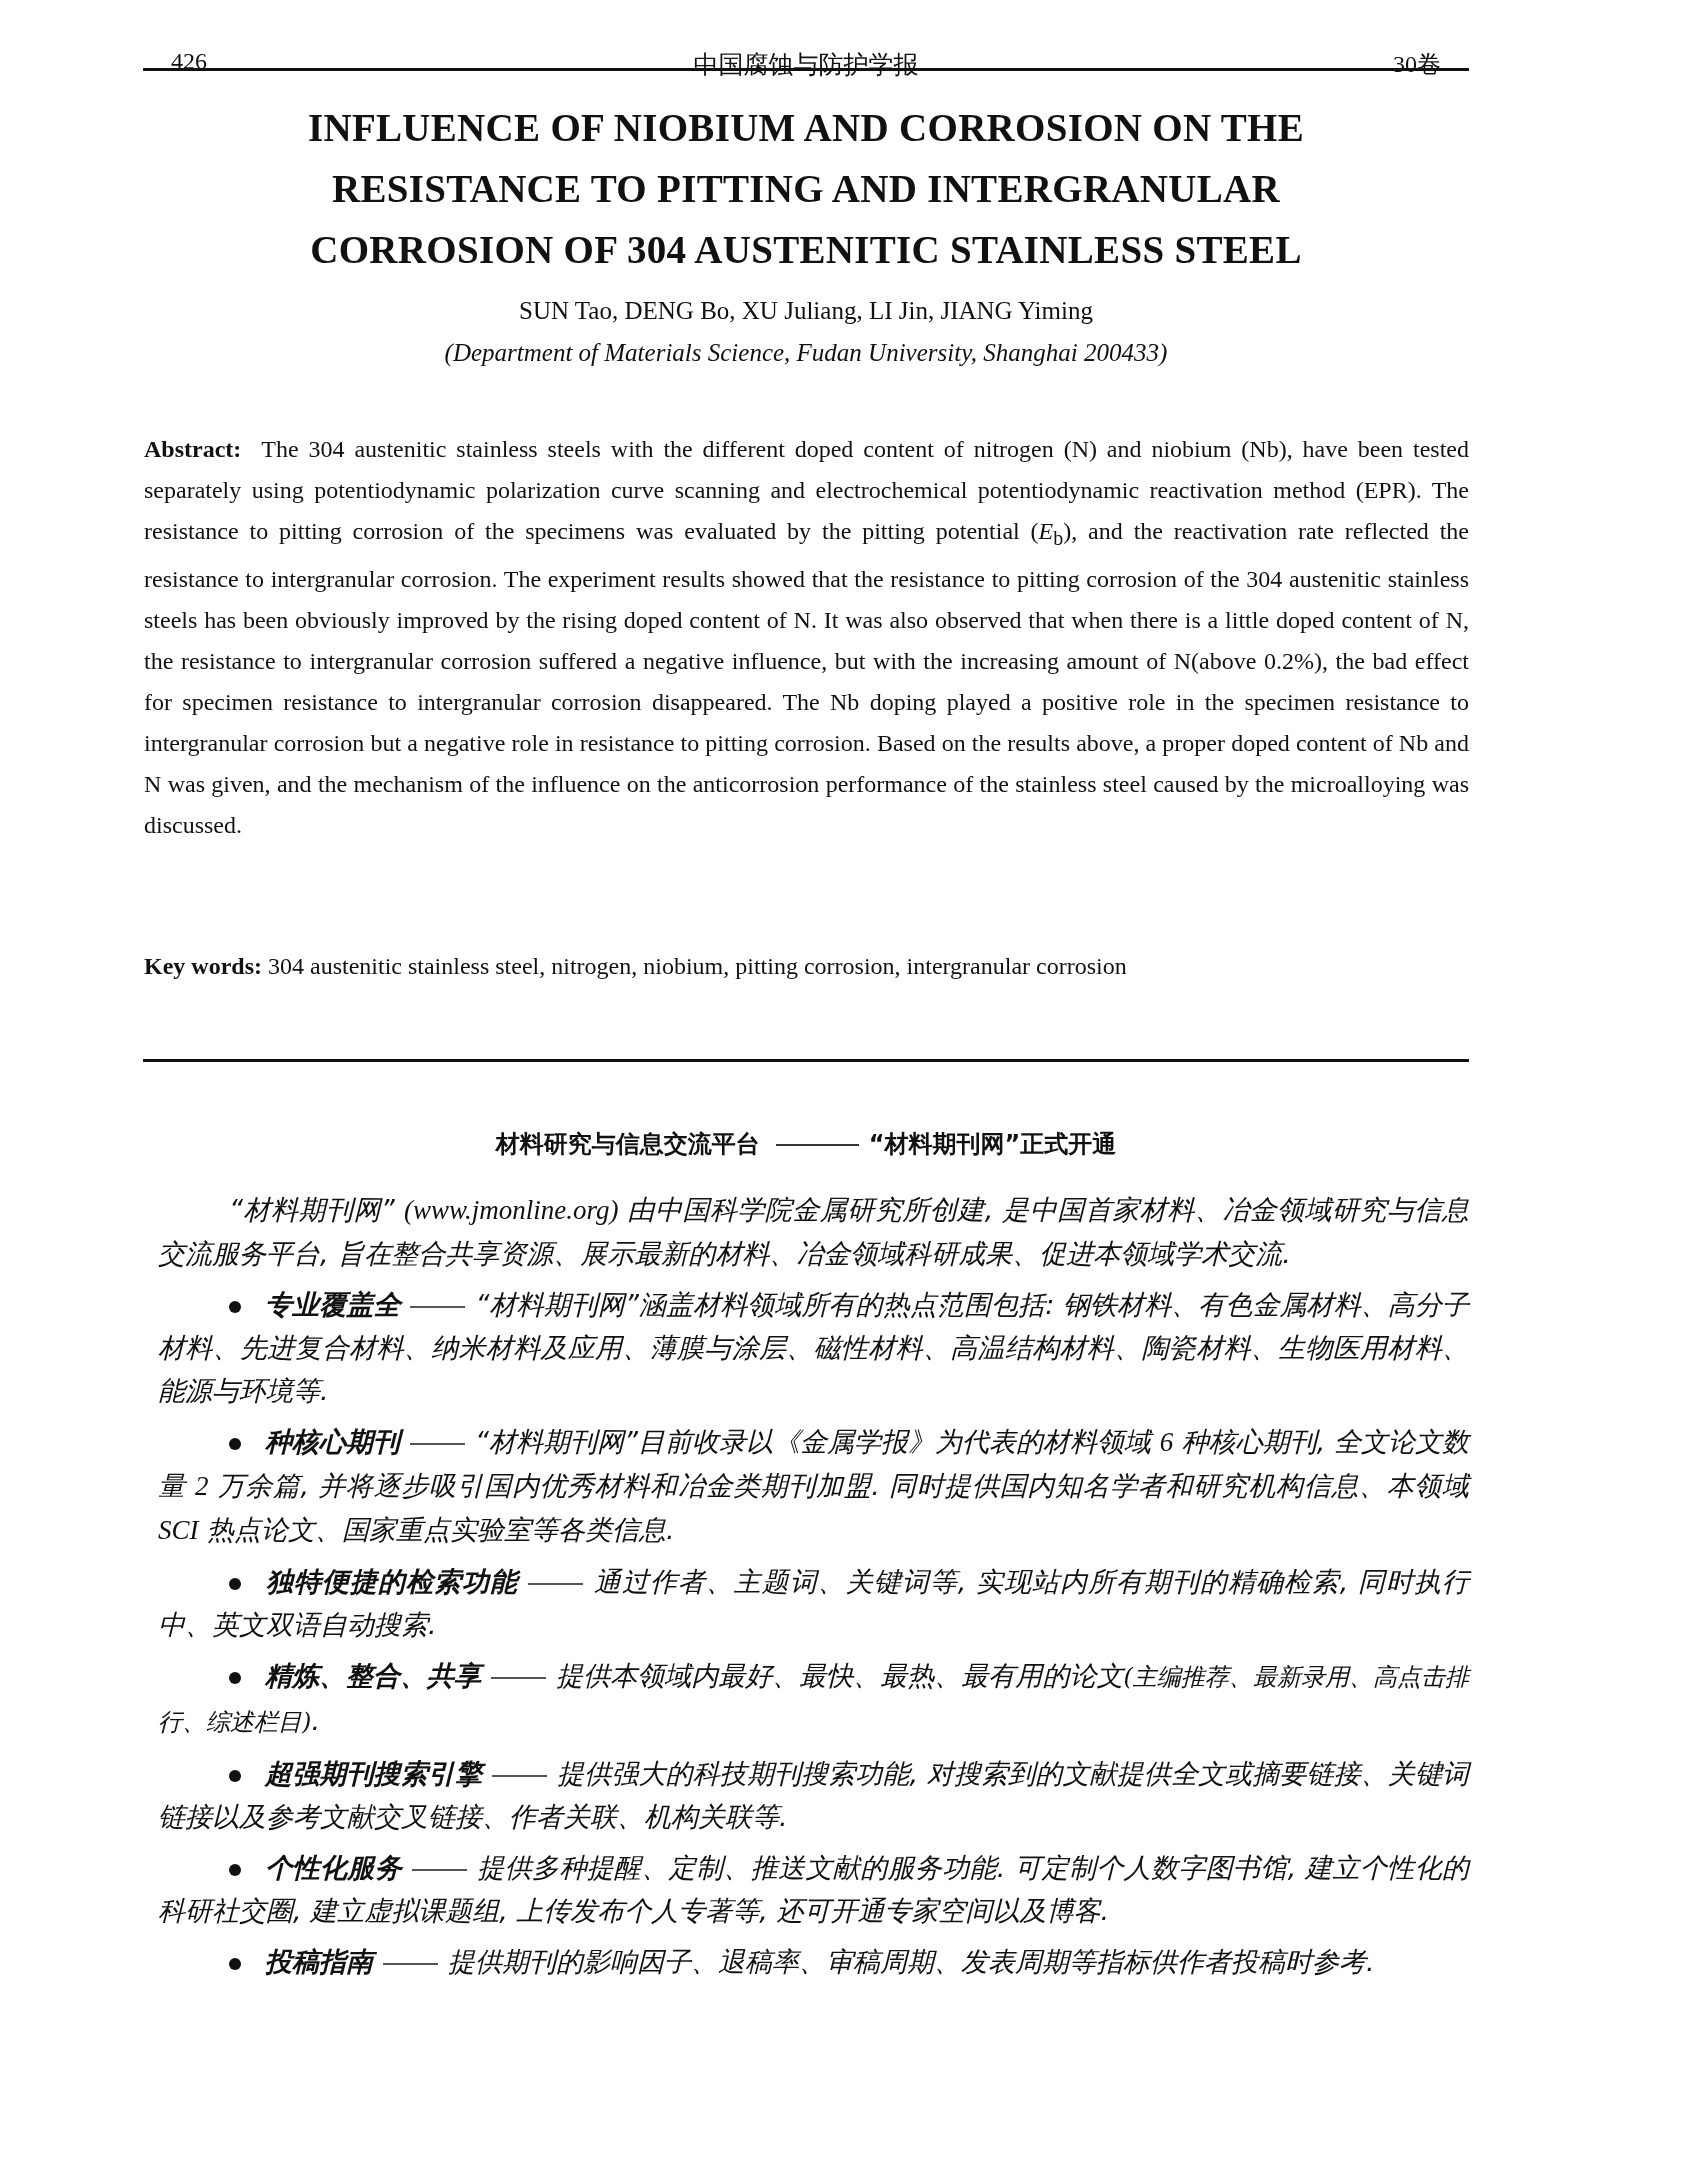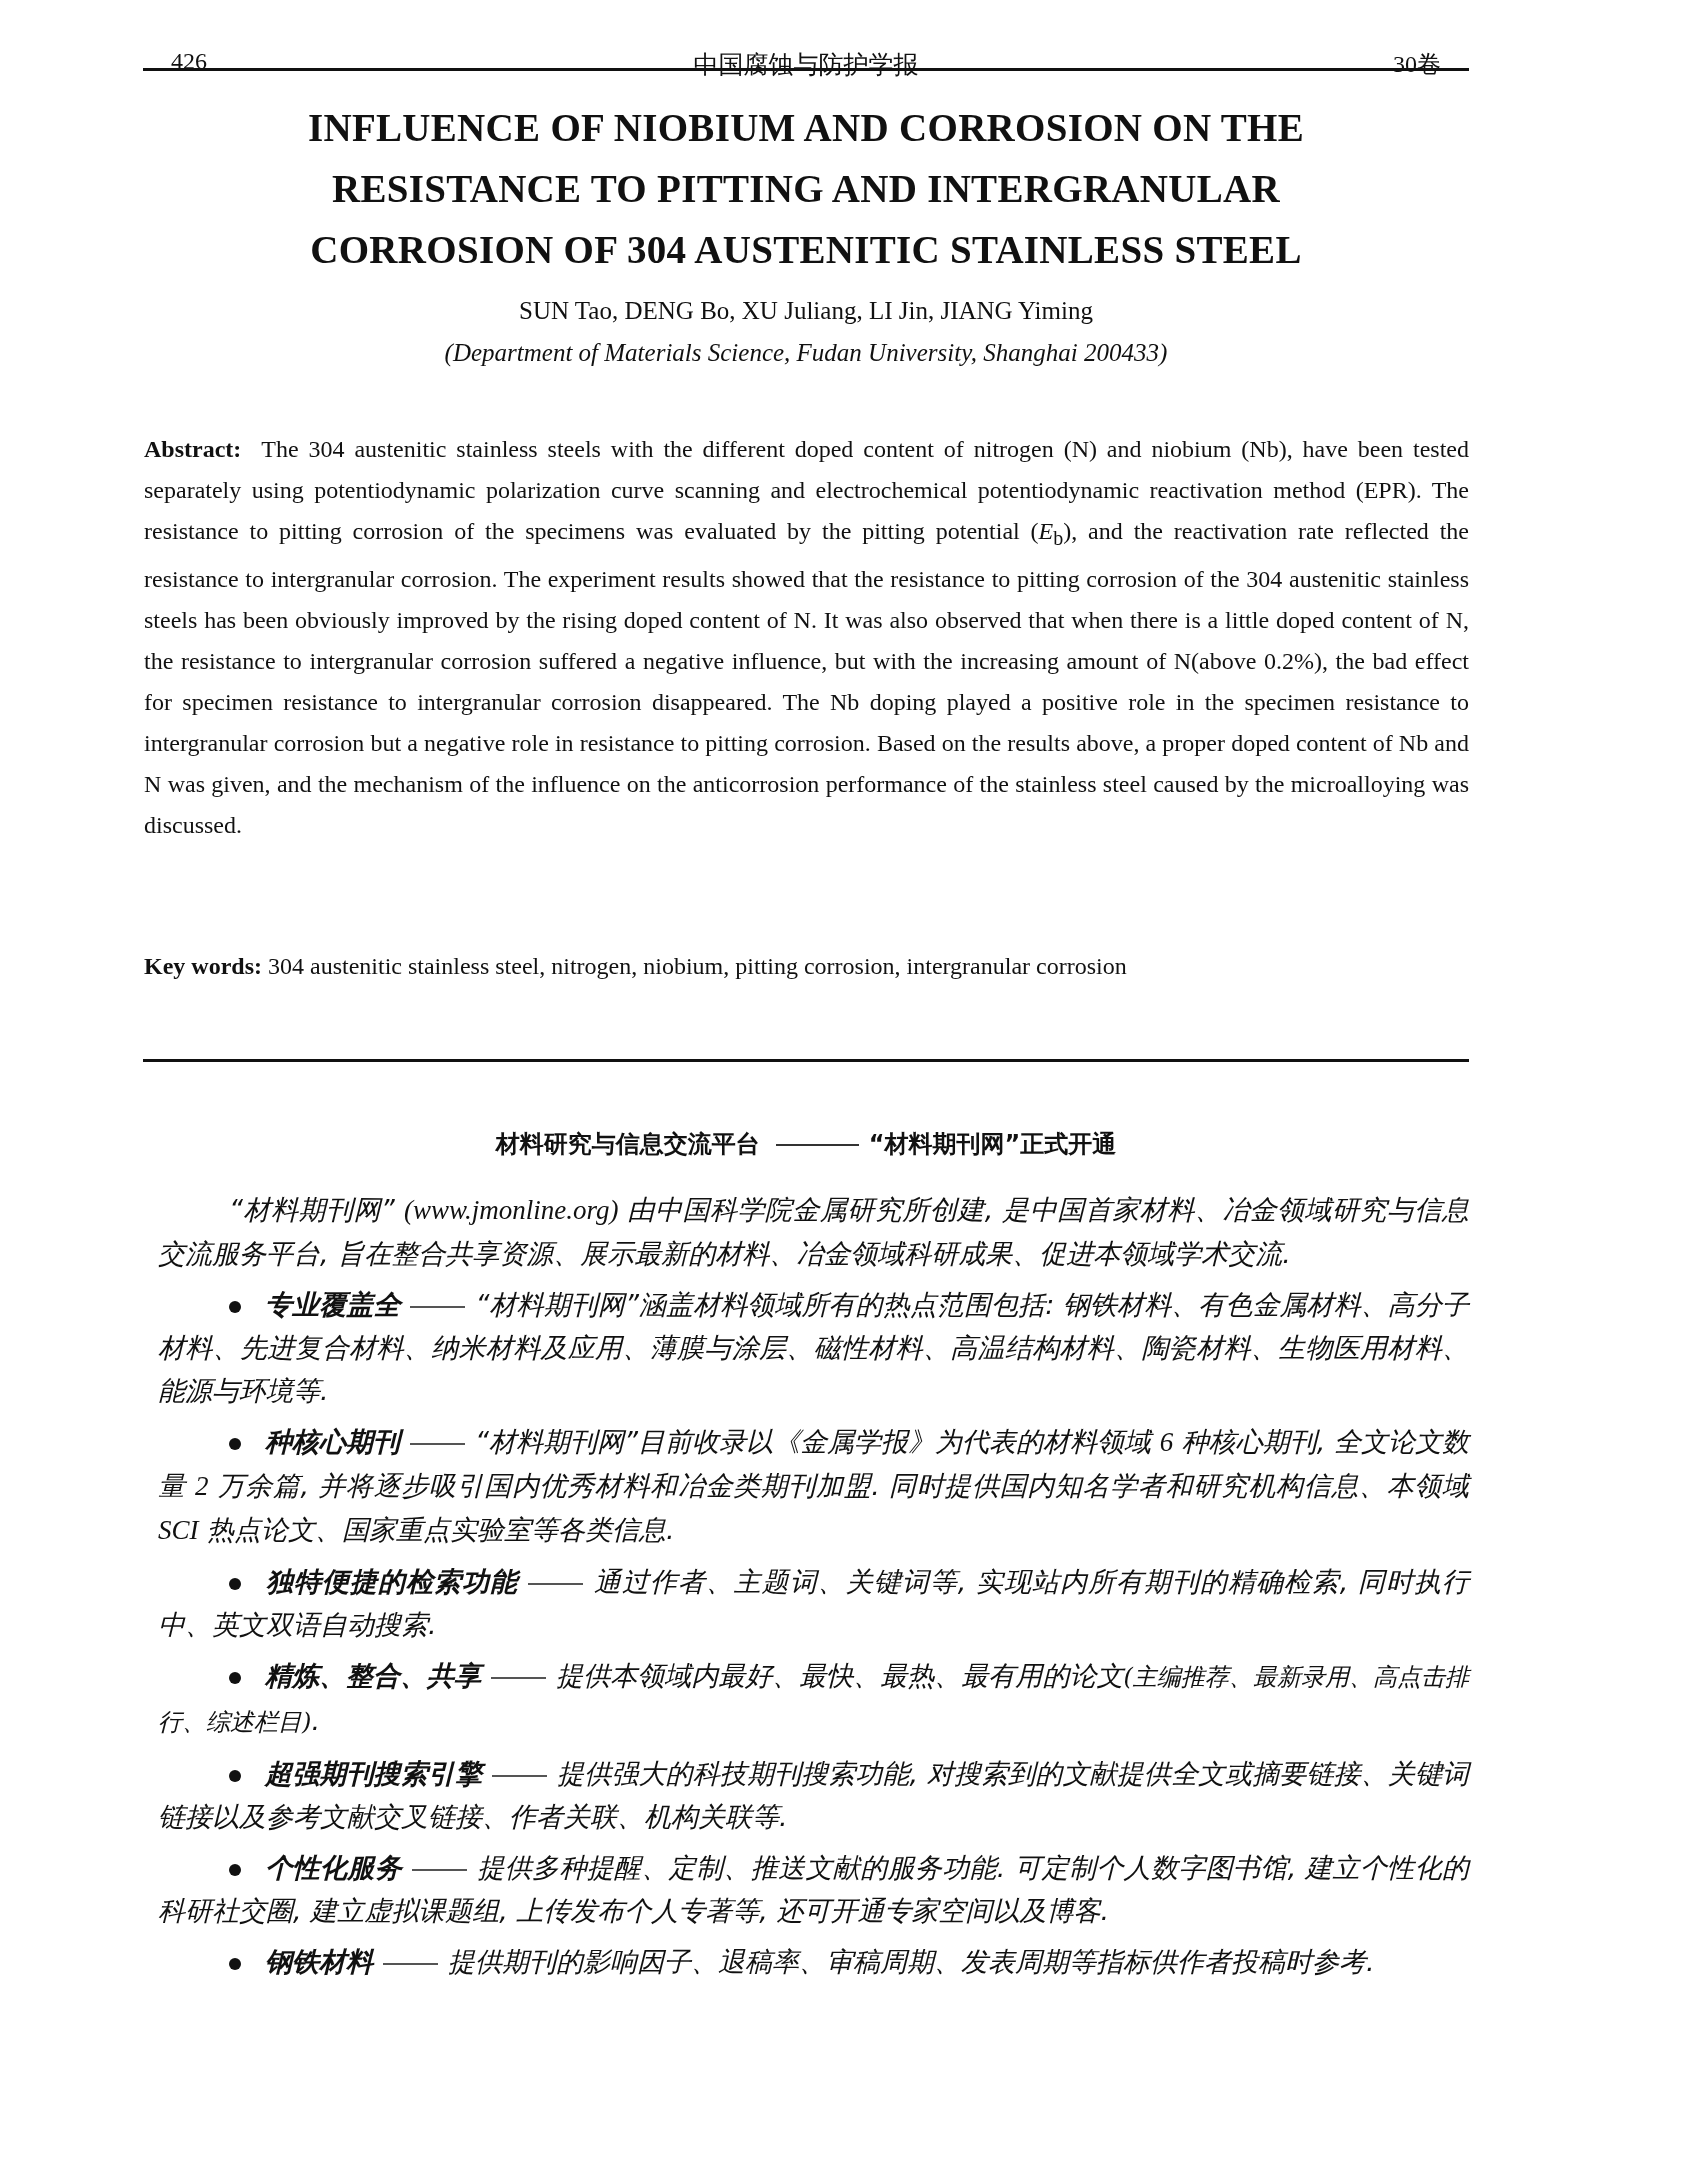--- a/index.html
+++ b/index.html
@@ -108,16 +108,16 @@
 
   <p>
     <span class="bullet-dot"></span><span class="b-label">超强期刊搜索引擎</span><span class="emdash"></span><span>提供强大的科技期刊搜索功能, 对搜索到的文献提供全文或摘要链接、关键词链接以及参考文献交叉链接、作者关联、机构关联等.</span>
   </p>
 
   <p>
     <span class="bullet-dot"></span><span class="b-label">个性化服务</span><span class="emdash"></span><span>提供多种提醒、定制、推送文献的服务功能. 可定制个人数字图书馆, 建立个性化的科研社交圈, 建立虚拟课题组, 上传发布个人专著等, 还可开通专家空间以及博客.</span>
   </p>
 
   <p>
-    <span class="bullet-dot"></span><span class="b-label">钢铁材料</span><span class="emdash"></span><span>提供期刊的影响因子、退稿率、审稿周期、发表周期等指标供作者投稿时参考.</span>
+    <span class="bullet-dot"></span><span class="b-label">投稿指南</span><span class="emdash"></span><span>提供期刊的影响因子、退稿率、审稿周期、发表周期等指标供作者投稿时参考.</span>
   </p>
 </div>
 
 
 </body></html>

